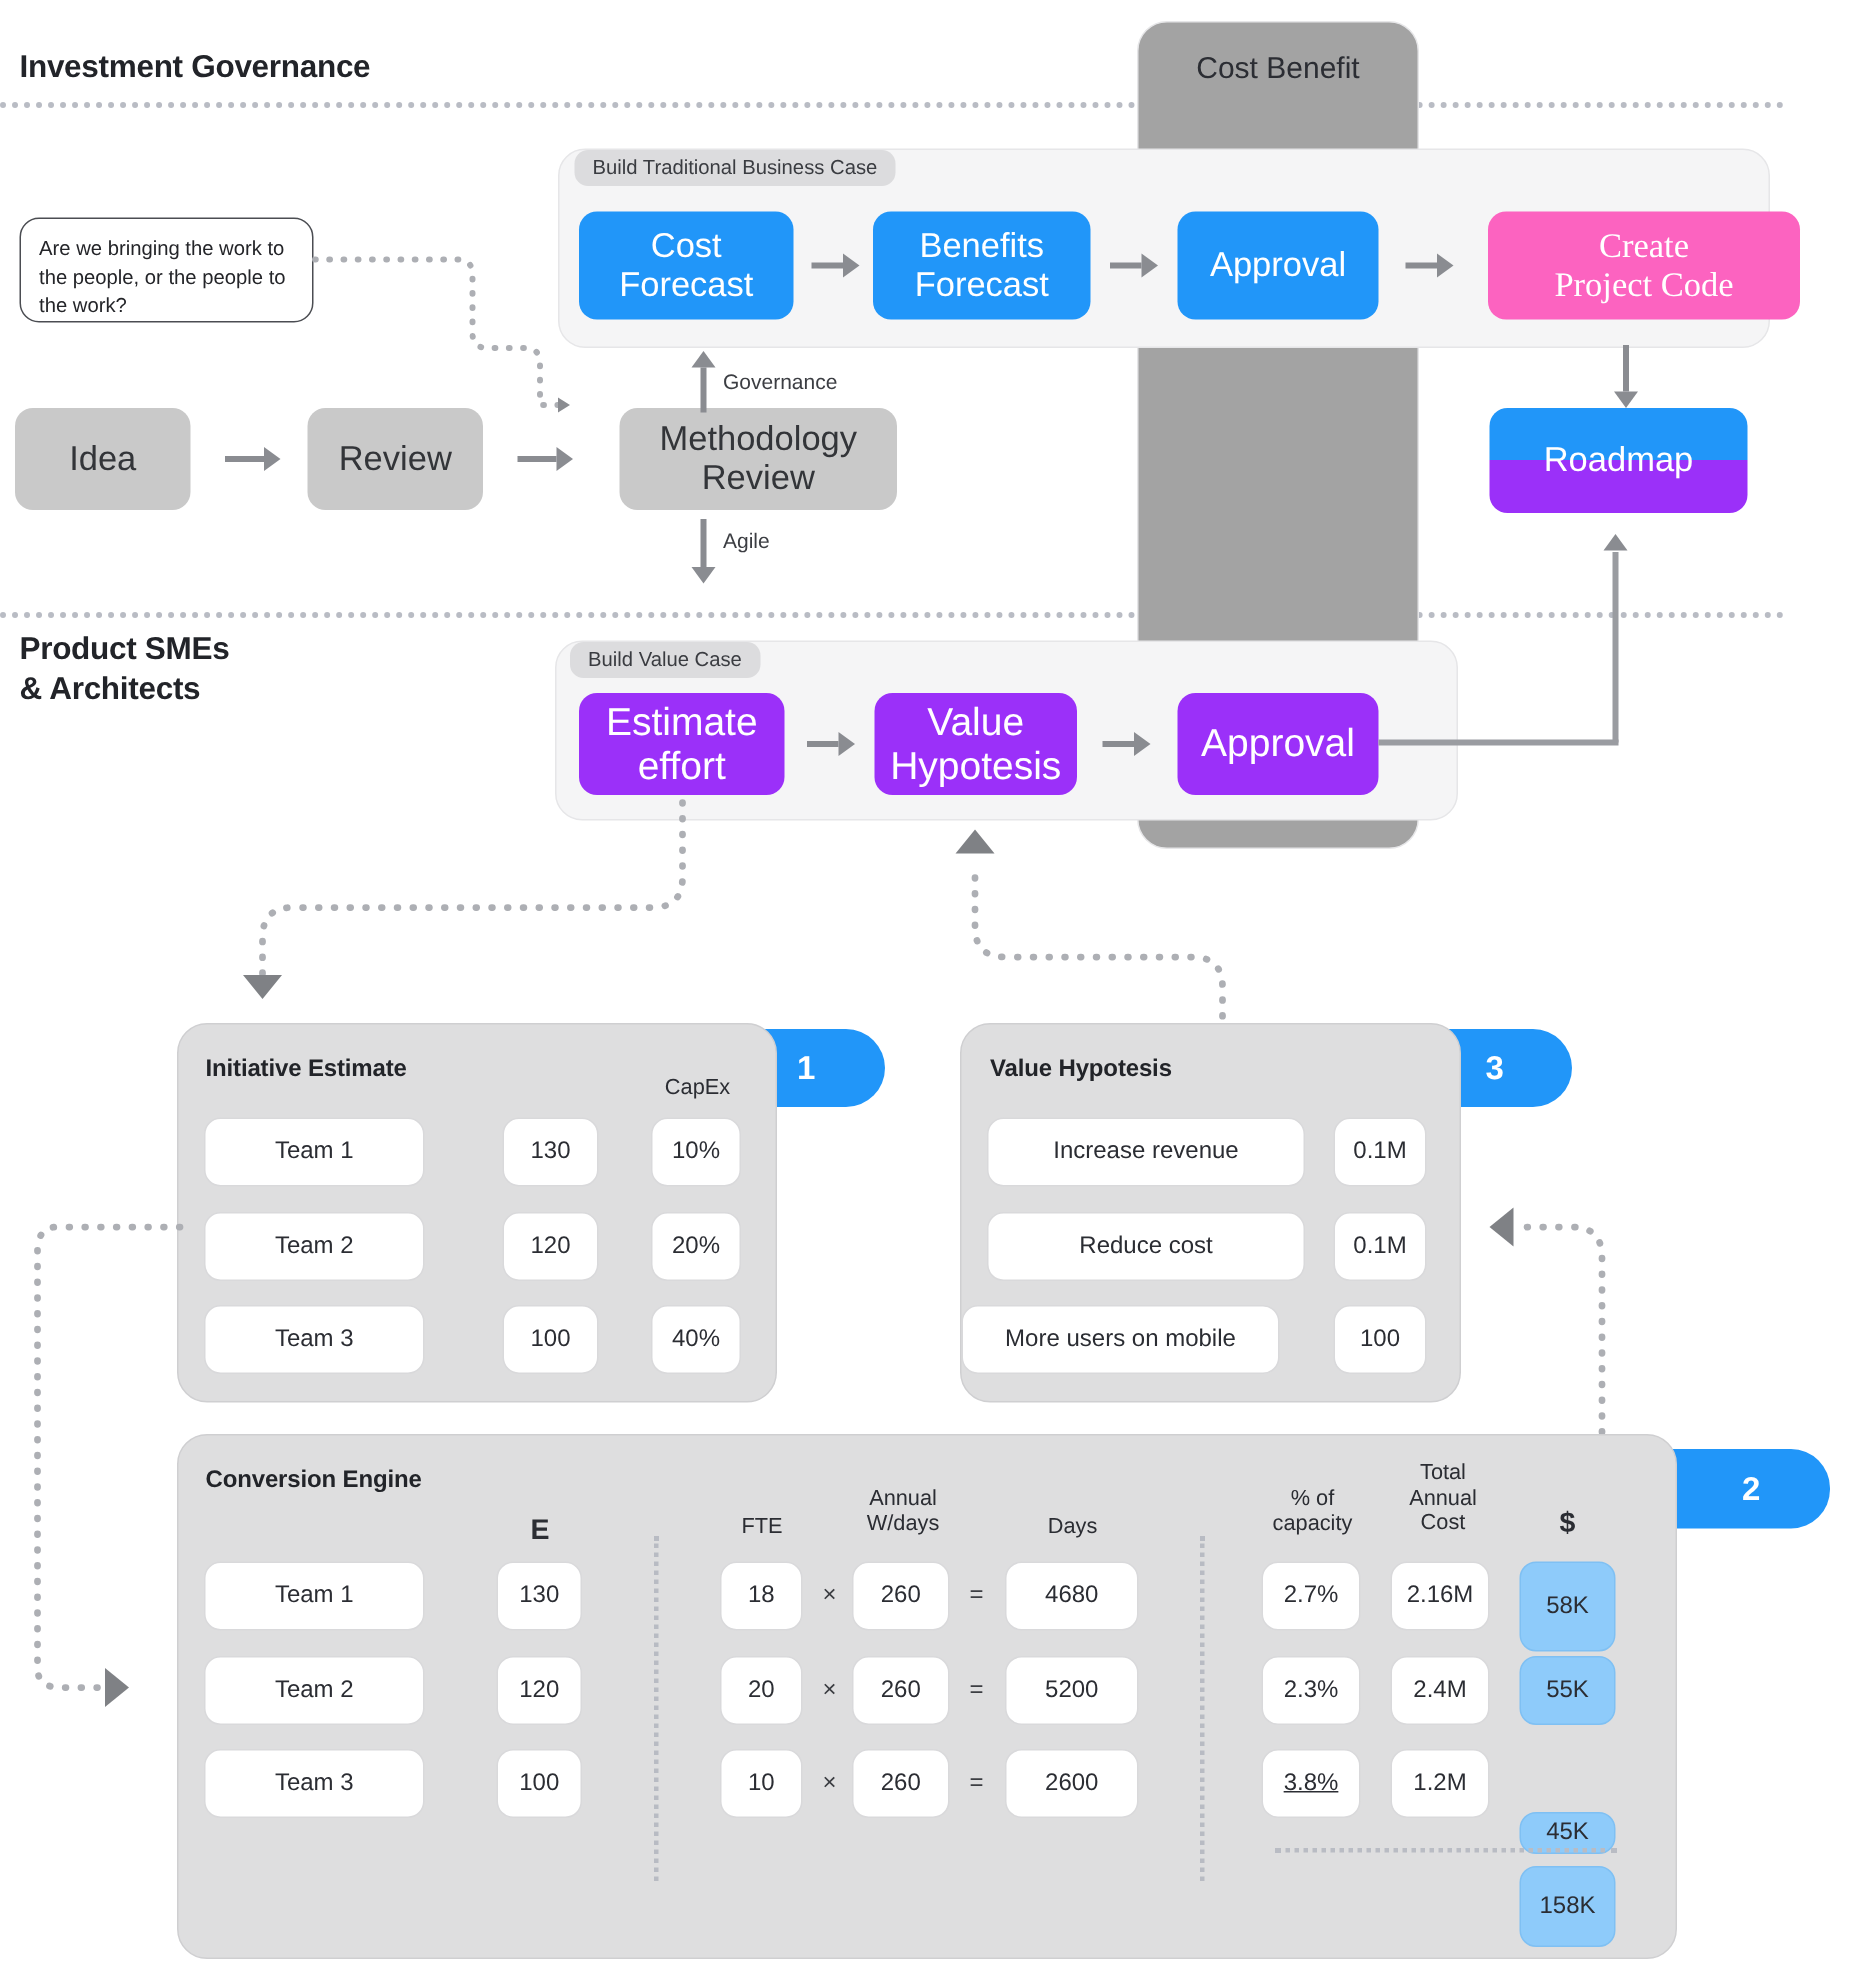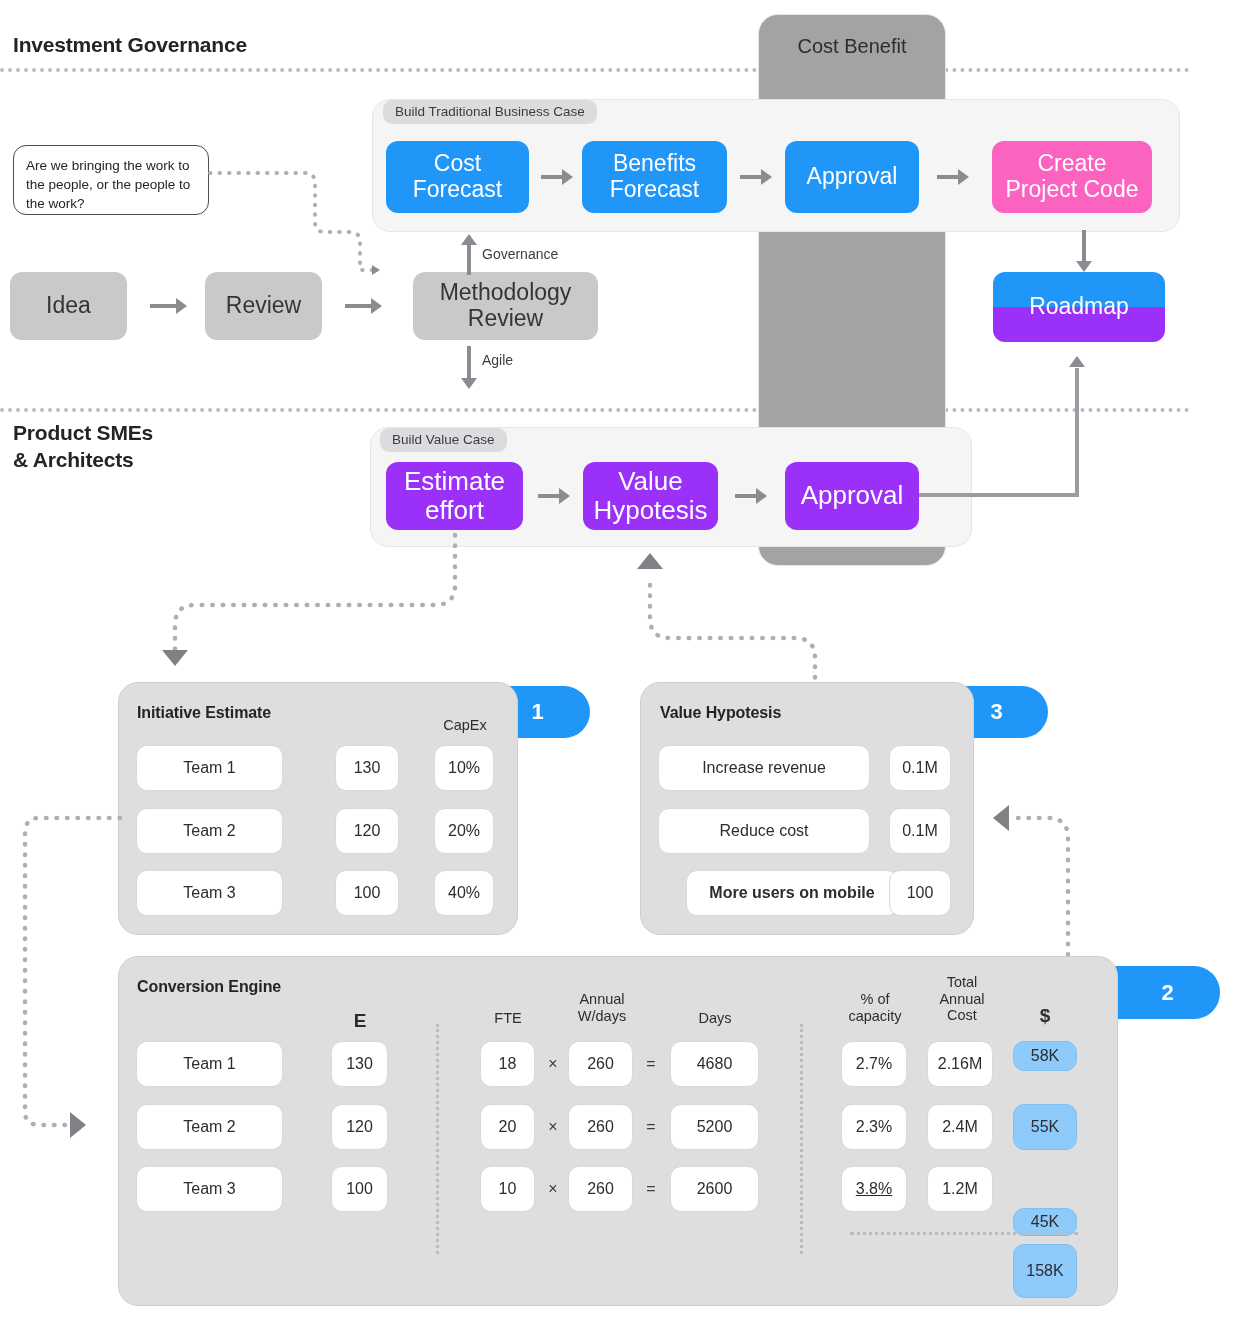--- a/index.html
+++ b/index.html
@@ -130,21 +130,21 @@
 </div>
 <div class="arrow-r" style="left:740px;top:169px;">
   <div class="shaft" style="width:21px;"></div>
     <div class="head"></div>
 </div>
 <div class="node blue" style="left:785px;top:141px;width:134px;height:72px;">Approval</div>
 <div class="arrow-r" style="left:937px;top:169px;">
   <div class="shaft" style="width:21px;"></div>
     <div class="head"></div>
 </div>
-<div class="node pink" style="left:992px;top:141px;width:160px;height:72px;flex-direction:column;">
+<div class="node pink" style="left:992px;top:141px;width:208px;height:72px;flex-direction:column;font-family:Liberation Serif, serif;">
   <div>Create</div>
   <div>Project Code</div>
 </div>
 
 <div class="arrow-d" style="left:1076px;top:230px;">
   <div class="shaftv" style="height:31px;"></div>
     <div class="headd"></div>
 </div>
 
 <div class="node roadmap" style="left:993px;top:272px;width:172px;height:70px;">Roadmap</div>
@@ -208,21 +208,21 @@
 
 <div class="card" style="left:640px;top:682px;width:334px;height:253px;"></div>
 <div class="card-title" style="left:660px;top:704px;">Value Hypotesis</div>
 
 <div class="cell" style="left:658px;top:745px;width:212px;height:46px;">Increase revenue</div>
 <div class="cell" style="left:889px;top:745px;width:62px;height:46px;">0.1M</div>
 
 <div class="cell" style="left:658px;top:808px;width:212px;height:46px;">Reduce cost</div>
 <div class="cell" style="left:889px;top:808px;width:62px;height:46px;">0.1M</div>
 
-<div class="cell" style="left:686px;top:870px;width:212px;height:46px;font-weight:bold;">More users on mobile</div>
+<div class="cell" style="left:641px;top:870px;width:212px;height:46px;">More users on mobile</div>
 <div class="cell" style="left:889px;top:870px;width:62px;height:46px;">100</div>
 
 <svg class="abs" style="left:1010px;top:810px;width:100px;height:160px;overflow:visible;">
   <path d="M8,8 L38,8 Q58,8 58,28 L58,150" fill="none" stroke="#adafb4" stroke-width="4.5" stroke-linecap="round" stroke-dasharray="0.5 10"></path>
 </svg>
 <div class="dotarrow-head-l" style="left:993px;top:805px;"></div>
 
 <svg class="abs" style="left:20px;top:810px;width:140px;height:330px;overflow:visible;">
   <path d="M100,8 L18,8 Q5,8 5,24 L5,302 Q5,315 20,315 L45,315" fill="none" stroke="#adafb4" stroke-width="4.5" stroke-linecap="round" stroke-dasharray="0.5 10"></path>
 </svg>
@@ -256,21 +256,21 @@
 
 <div class="cell" style="left:136px;top:1041px;width:147px;height:46px;">Team 1</div>
 <div class="cell" style="left:331px;top:1041px;width:57px;height:46px;">130</div>
 <div class="cell" style="left:480px;top:1041px;width:55px;height:46px;">18</div>
 <div class="op" style="left:542px;top:1055px;width:22px;">×</div>
 <div class="cell" style="left:568px;top:1041px;width:65px;height:46px;">260</div>
 <div class="op" style="left:640px;top:1055px;width:22px;">=</div>
 <div class="cell" style="left:670px;top:1041px;width:89px;height:46px;">4680</div>
 <div class="cell" style="left:841px;top:1041px;width:66px;height:46px;">2.7%</div>
 <div class="cell" style="left:927px;top:1041px;width:66px;height:46px;">2.16M</div>
-<div class="cell hl" style="left:1013px;top:1041px;width:64px;height:30px;text-align:center;">58K</div>
+<div class="cell hl" style="left:1013px;top:1041px;width:64px;height:60px;text-align:center;">58K</div>
 
 <div class="cell" style="left:136px;top:1104px;width:147px;height:46px;">Team 2</div>
 <div class="cell" style="left:331px;top:1104px;width:57px;height:46px;">120</div>
 <div class="cell" style="left:480px;top:1104px;width:55px;height:46px;">20</div>
 <div class="op" style="left:542px;top:1118px;width:22px;">×</div>
 <div class="cell" style="left:568px;top:1104px;width:65px;height:46px;">260</div>
 <div class="op" style="left:640px;top:1118px;width:22px;">=</div>
 <div class="cell" style="left:670px;top:1104px;width:89px;height:46px;">5200</div>
 <div class="cell" style="left:841px;top:1104px;width:66px;height:46px;">2.3%</div>
 <div class="cell" style="left:927px;top:1104px;width:66px;height:46px;">2.4M</div>

